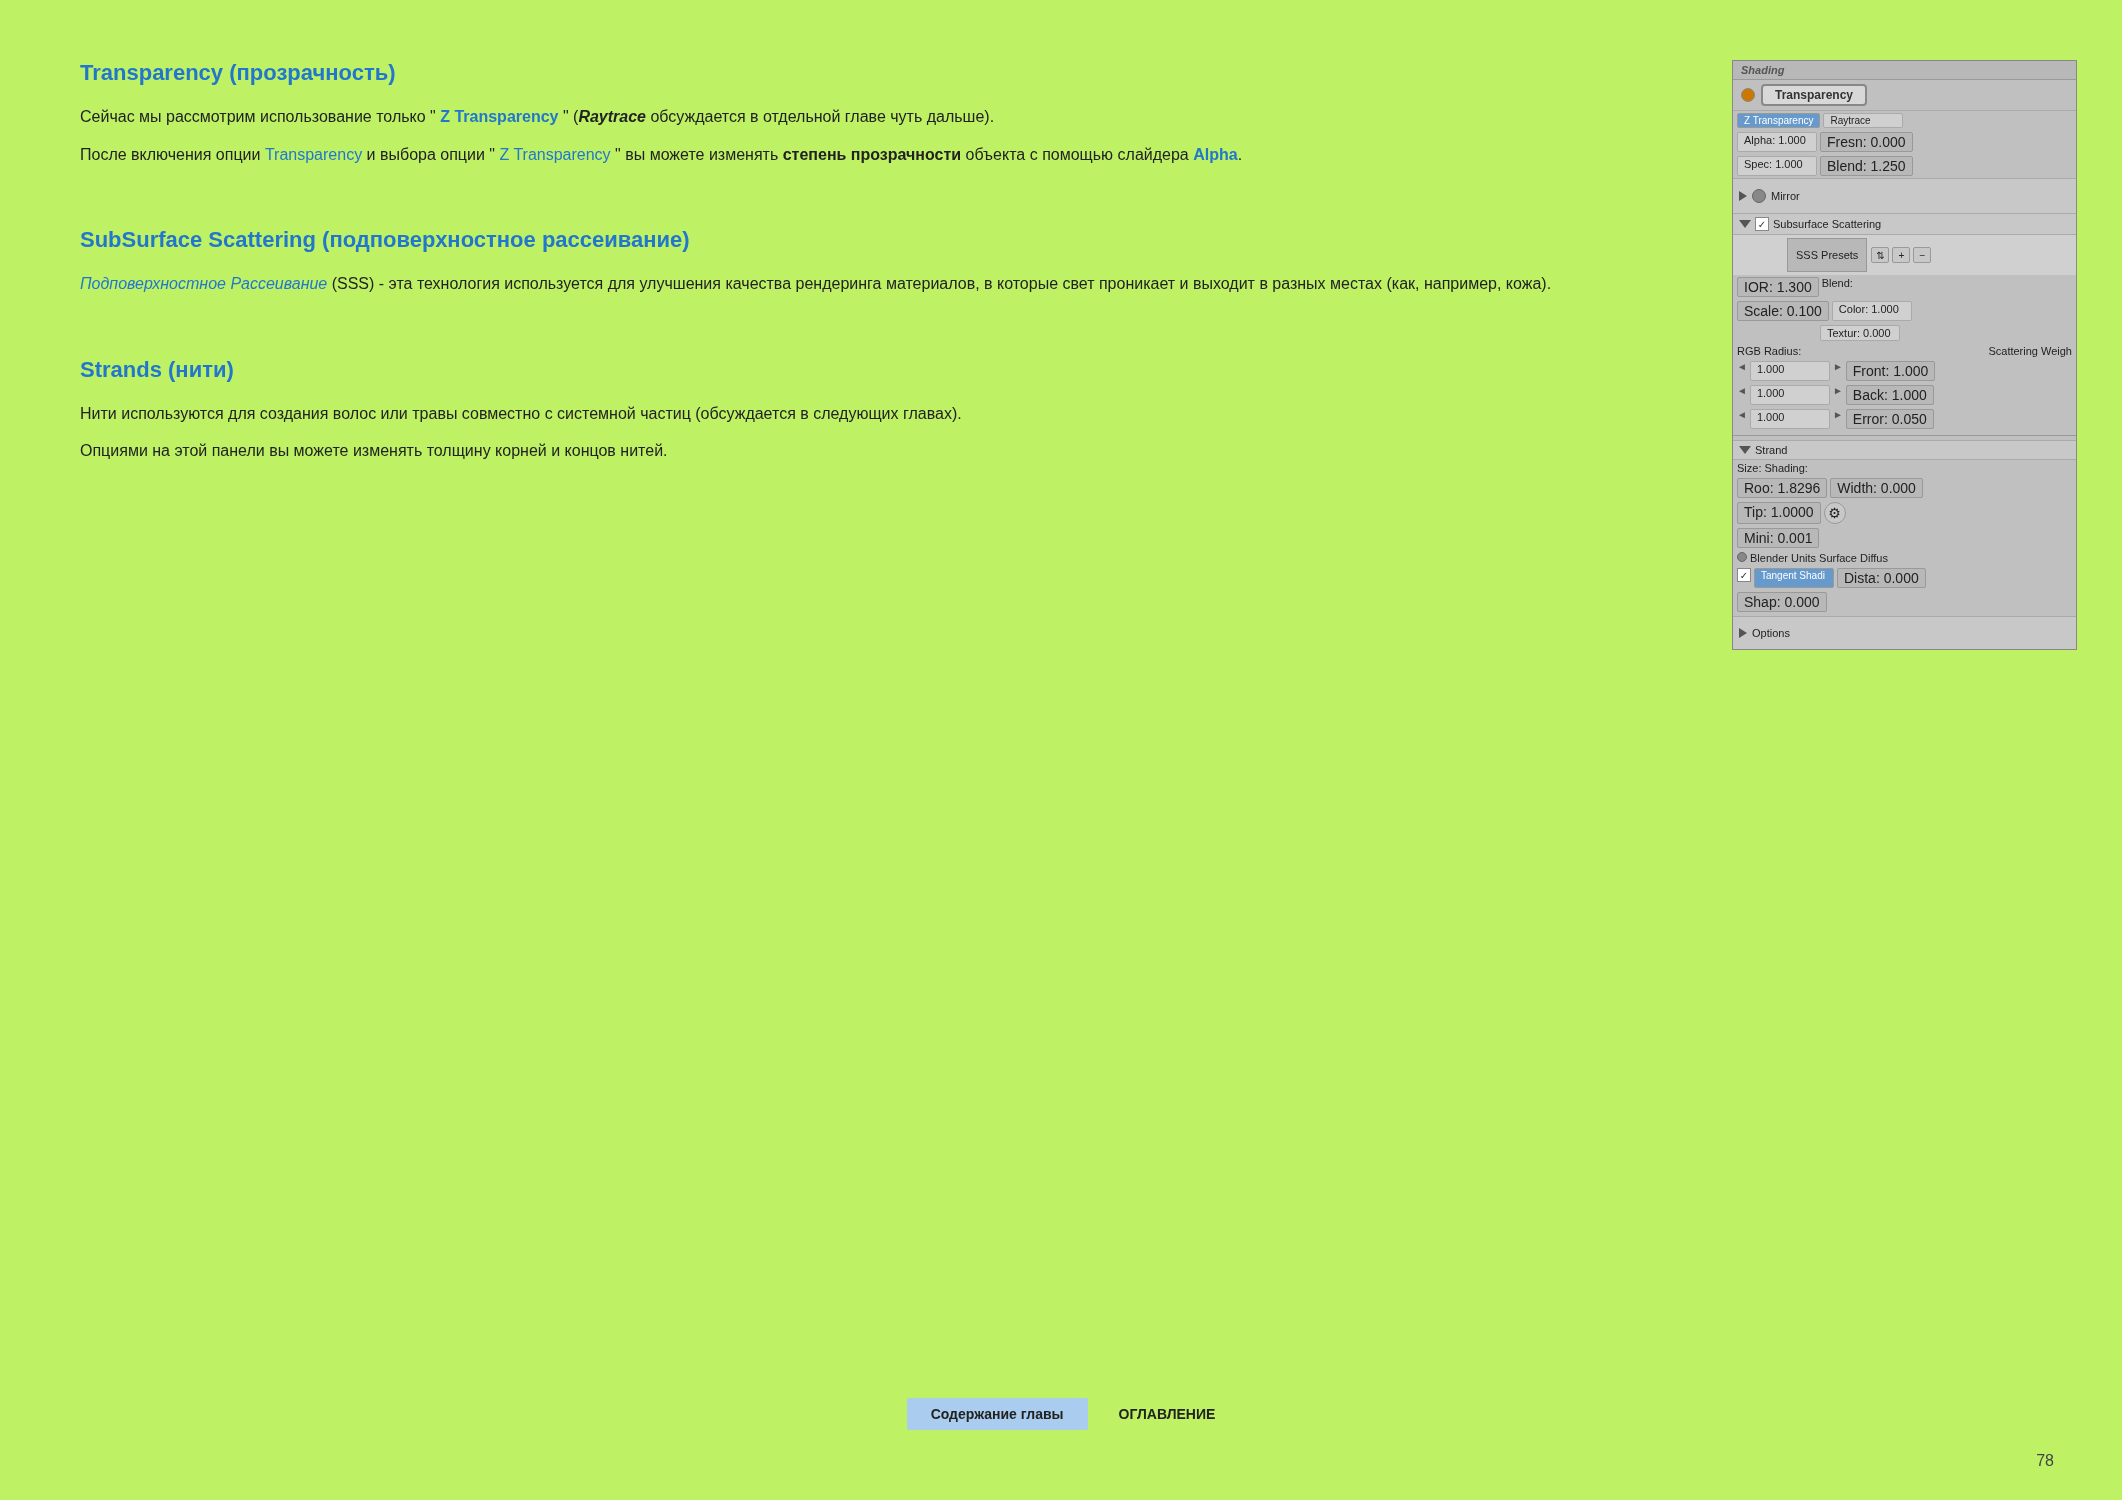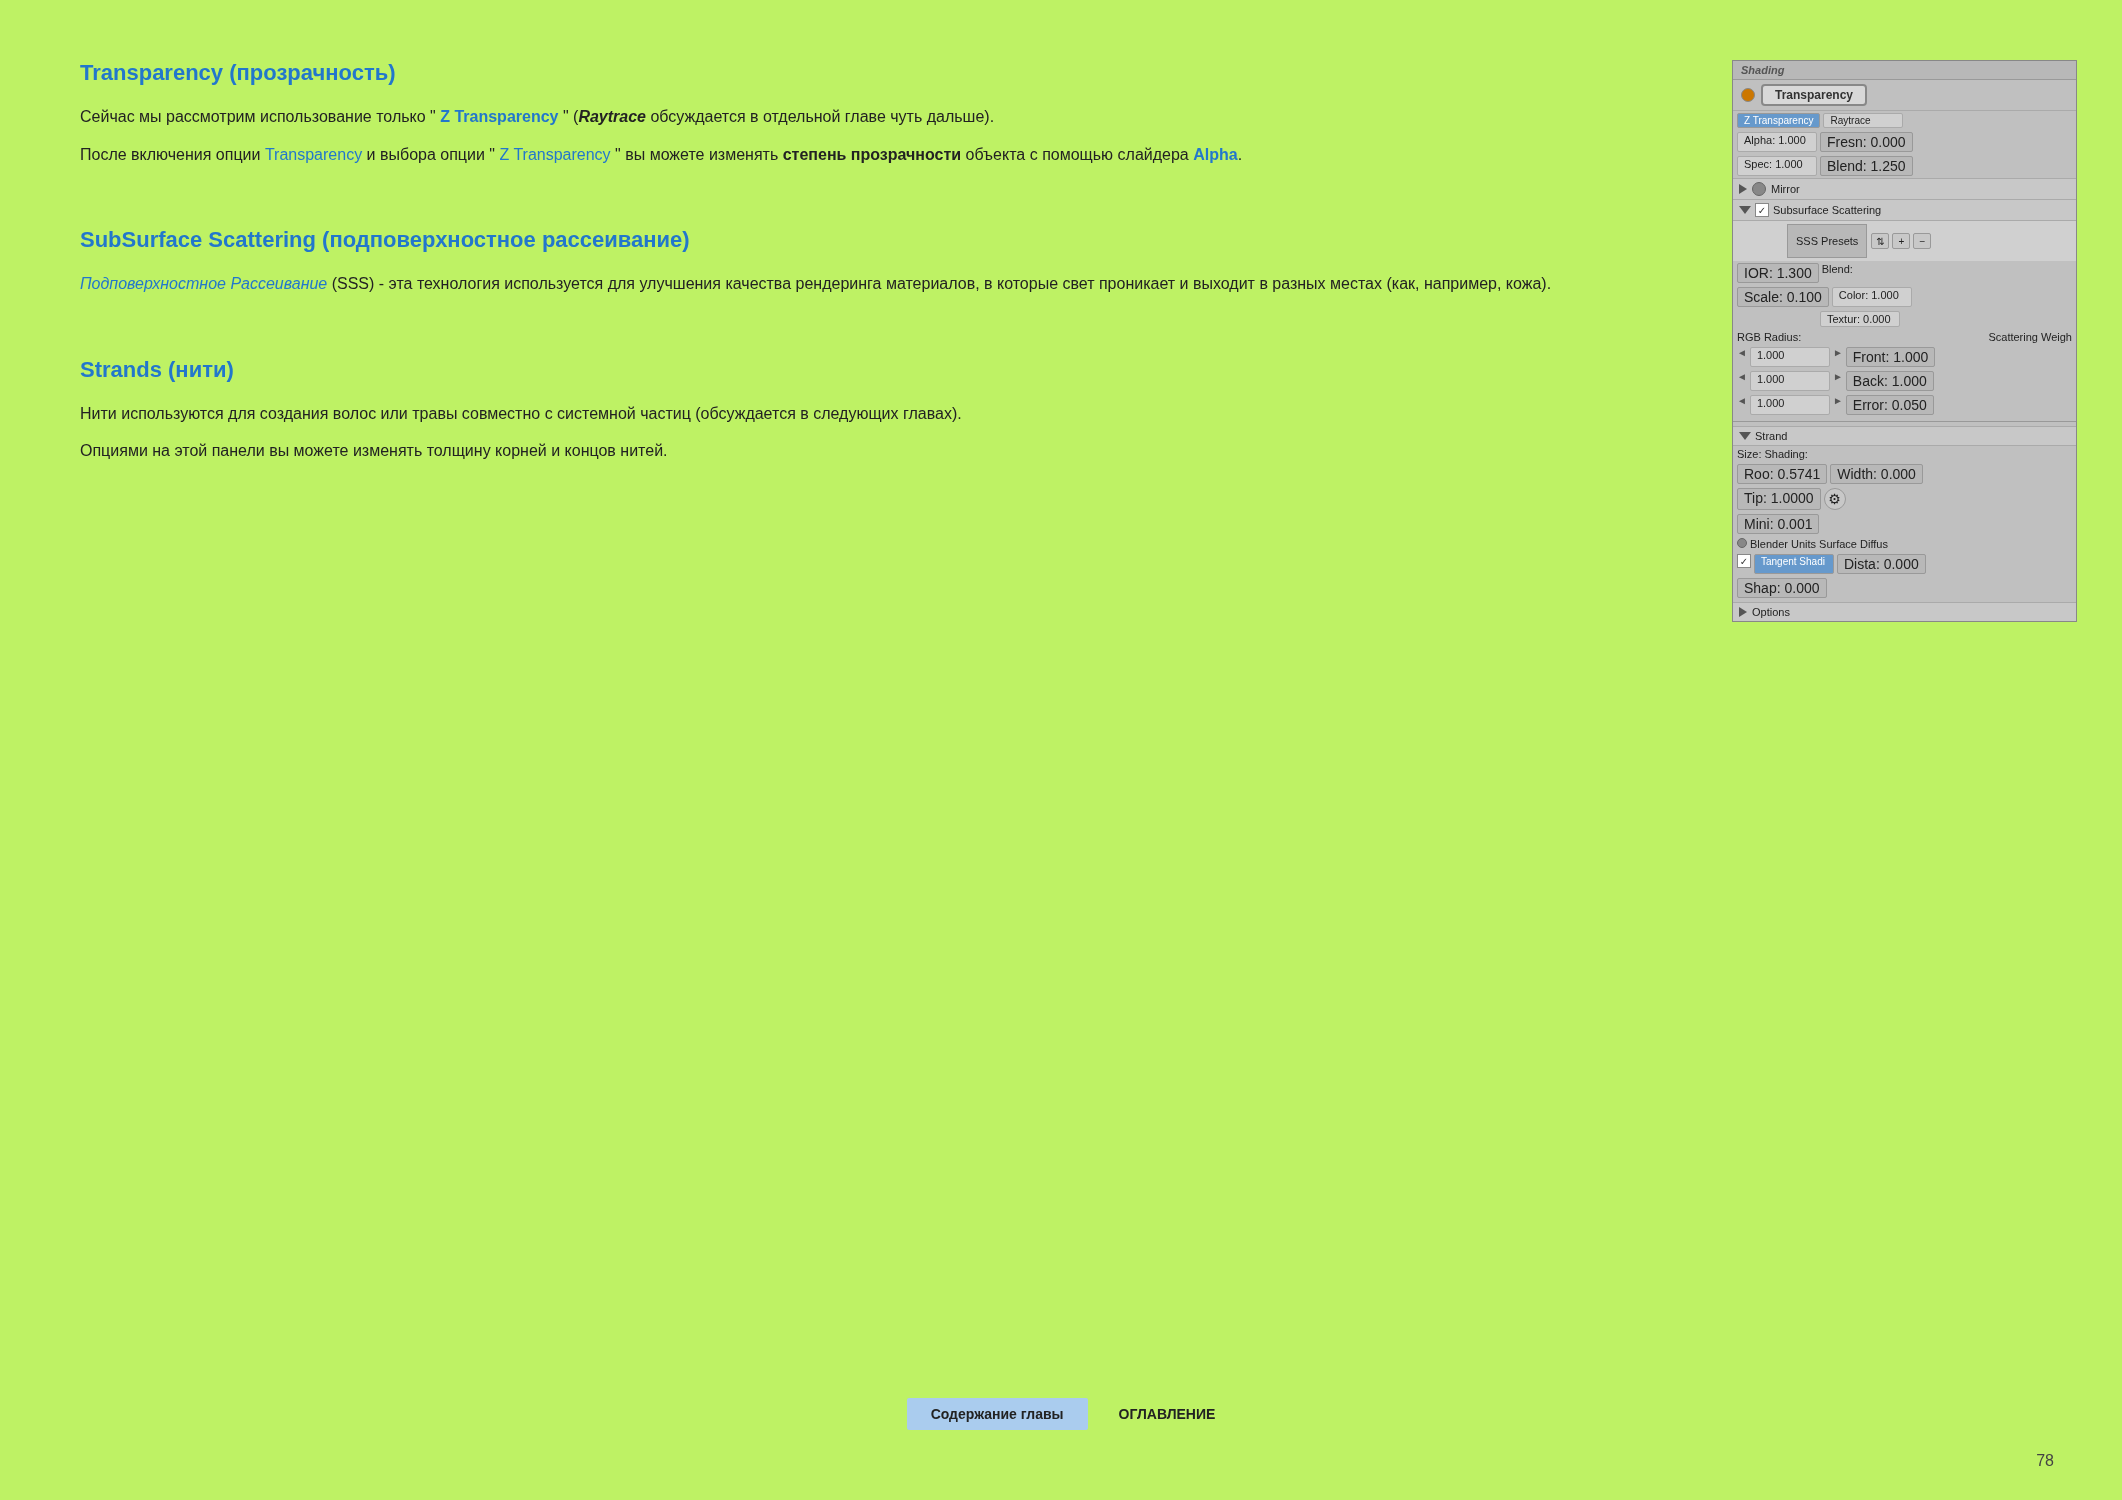--- a/index.html
+++ b/index.html
@@ -290,21 +290,21 @@
       padding: 10px 8px;
       font-size: 11px;
       font-weight: normal;
       margin-left: 48px;
     }
 
     .mirror-header {
       display: flex;
       align-items: center;
       gap: 5px;
-      padding: 3px 6px;
+      padding: 10px 6px;
       background: #c8c8c8;
       border-top: 1px solid #aaa;
     }
   </style>
 </head>
 <body>
 
 <div class="page-container">
   <div class="content-area">
 
@@ -440,21 +440,21 @@
           <span class="triangle-icon"></span>
           <span>Strand</span>
         </div>
 
         <div class="panel-sub-row" style="justify-content:flex-start;">
           <span class="panel-label">Size:</span>
           <span class="panel-label">Shading:</span>
         </div>
 
         <div class="panel-sub-row">
-          <span class="field-box-dark">Roo: 0.5741</span>
+          <span class="field-box-dark">Roo: 1.8296</span>
           <span class="field-box-dark">Width: 0.000</span>
         </div>
 
         <div class="panel-sub-row">
           <span class="field-box-dark">Tip: 1.0000</span>
           <span class="icon-btn" style="width:22px;height:22px;border-radius:50%;font-size:14px;">⚙</span>
         </div>
 
         <div class="panel-sub-row">
           <span class="field-box-dark">Mini: 0.001</span>

